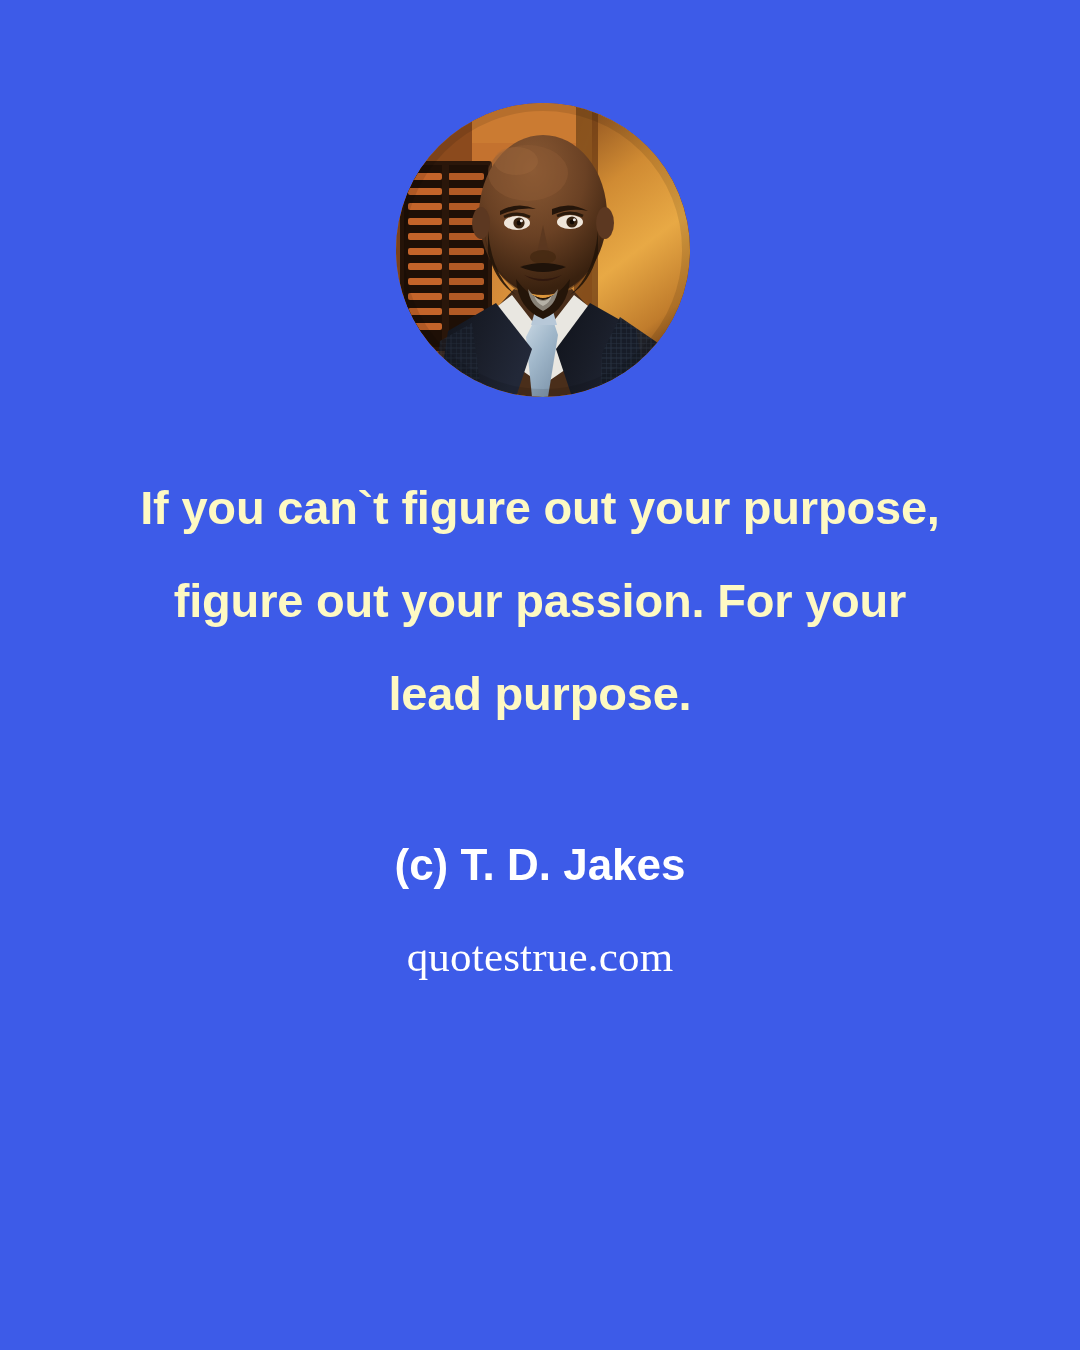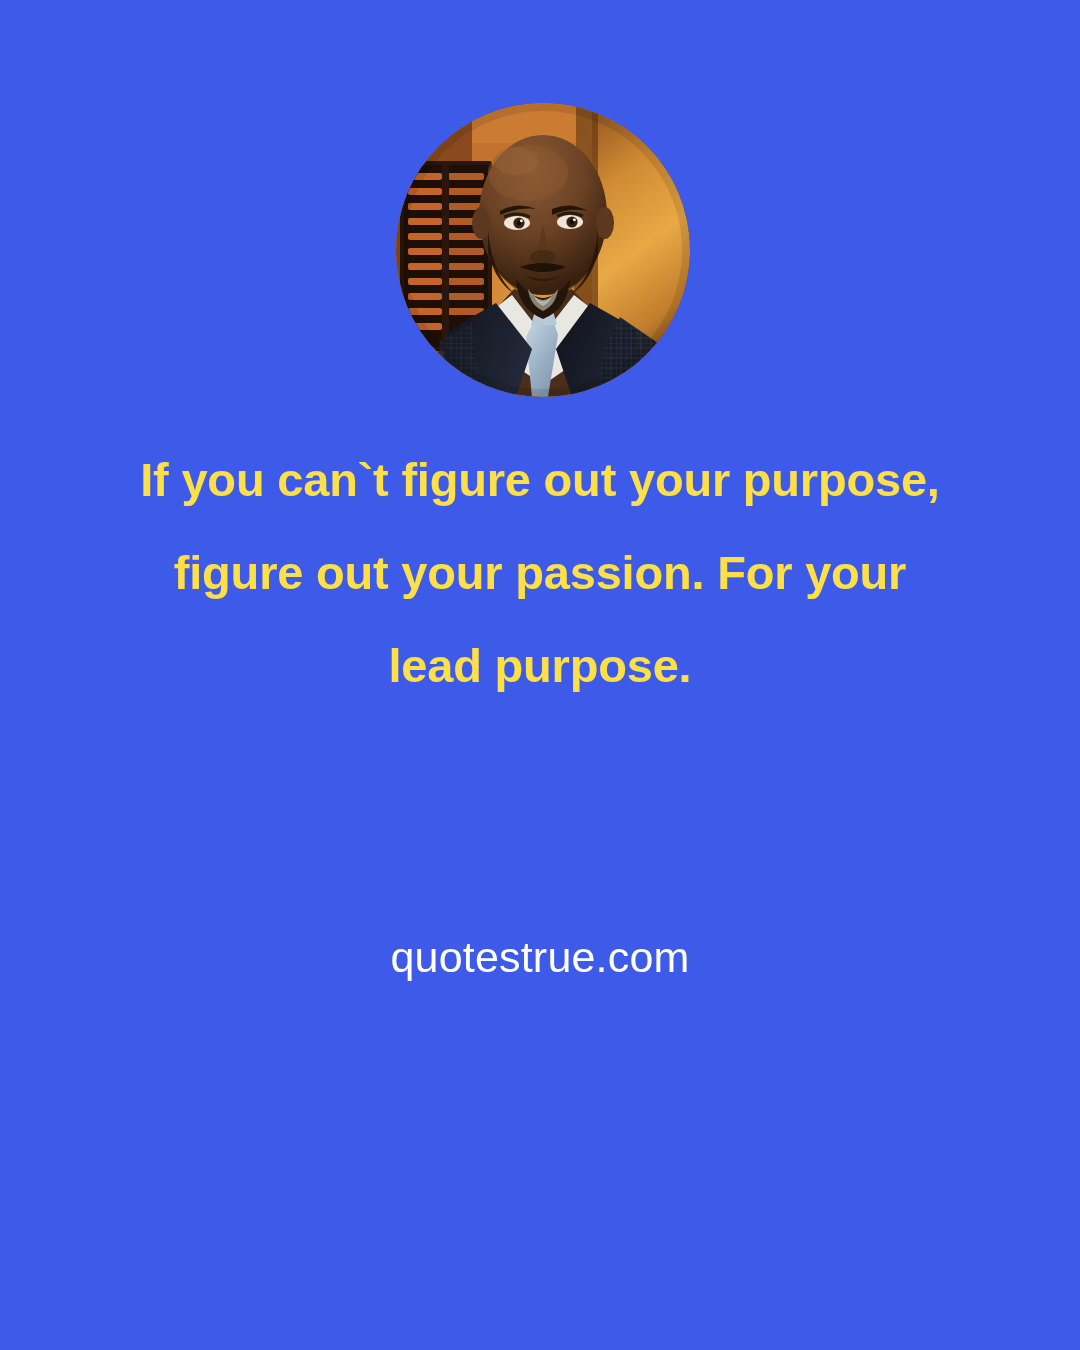--- a/index.html
+++ b/index.html
@@ -41,24 +41,24 @@
     position:relative;
     background:#8a4a1e;
   }
 
   .avatar svg { display:block; width:294px; height:294px; }
 
   
   .quote {
     position:absolute;
     left:0;
-    top:433px;
+    top:461px;
     width:1080px;
     text-align:center;
-    color:#fde047;
+    color:#fef9c3;
     font-family:"Liberation Sans", sans-serif;
     font-weight:700;
     font-size:47px;
     line-height:93px;
     letter-spacing:-0.2px;
     padding:0 110px;
   }
 
   .quote-line { display:block; white-space:nowrap; }
 
@@ -76,21 +76,21 @@
     letter-spacing:0px;
   }
 
   .source {
     position:absolute;
     left:0;
     top:928px;
     width:1080px;
     text-align:center;
     color:#FFFFFF;
-    font-family:Liberation Sans, sans-serif;
+    font-family:Liberation Serif, serif;
     font-weight:400;
     font-size:43px;
     line-height:58px;
     letter-spacing:0.2px;
   }
 </style>
 </head>
 <body>
 
 <div class="card">
@@ -254,16 +254,17 @@
       </svg>
     </div>
   </div>
 
   <div class="quote">
     <span class="quote-line">If you can`t figure out your purpose,</span>
     <span class="quote-line">figure out your passion. For your</span>
     <span class="quote-line">lead purpose.</span>
   </div>
 
+  <div class="attribution">(c) T. D. Jakes</div>
 
   <div class="source">quotestrue.com</div>
 
 </div>
 
 </body></html>

